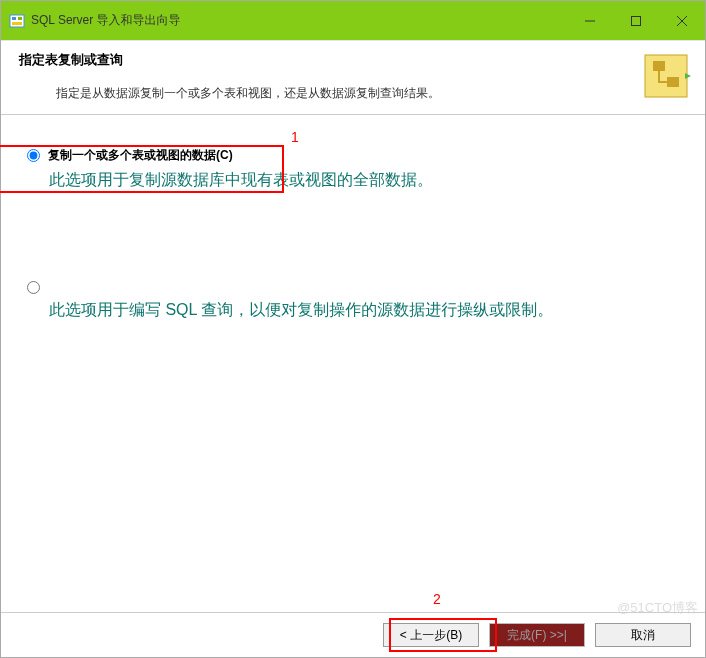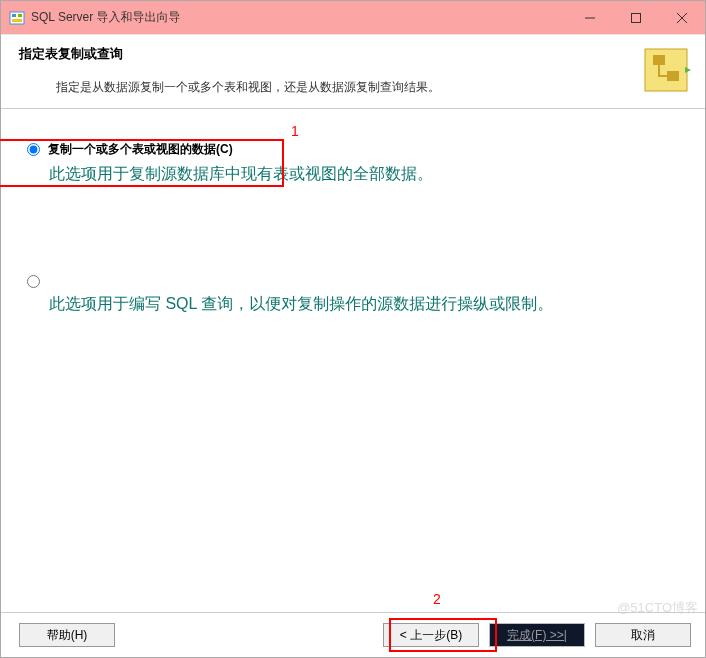--- a/index.html
+++ b/index.html
@@ -13,25 +13,25 @@
     }
     .window {
       width: 706px;
       height: 658px;
       border: 1px solid #aaa;
       background: #fff;
       display: flex;
       flex-direction: column;
     }
     .titlebar {
-      height: 34px;
+      height: 40px;
       display: flex;
       align-items: center;
       padding-left: 8px;
-      background: #fca5a5;
+      background: #84cc16;
       border-bottom: 1px solid #e5e5e5;
     }
     .titlebar-icon {
       width: 16px; height: 16px;
       margin-right: 6px;
       display: inline-flex; align-items: center; justify-content: center;
     }
     .titlebar-title {
       flex: 1;
       color: #333;
@@ -129,23 +129,22 @@
       font-family: inherit;
       cursor: pointer;
       display: inline-flex;
       align-items: center;
       justify-content: center;
       padding: 0 8px;
     }
     .btn.disabled {
       color: #9a9a9a;
       border-color: #bbb;
-      background: #0f172a;
+      background: #7f1d1d;
       cursor: default;
-      text-decoration: underline;
     }
     .btn-group-nav {
       display: flex;
       margin-right: 10px;
     }
     .btn-group-nav .btn + .btn { border-left: none; }
     .help-btn { margin-left: 4px; }
     .finish-btn { margin-right: 10px; }
 
     .watermark {
@@ -228,21 +227,20 @@
 
   </div>
 
   <div class="watermark">@51CTO博客</div>
 
   <div class="footer">
 
     <div class="annot" style="left:432px; top:-22px;">2</div>
     <div class="annot-box" style="left:388px; top:5px; width:108px; height:34px;"></div>
 
-    <button class="btn help-btn">帮助(H)</button>
     <div class="footer-spacer"></div>
     <div class="btn-group-nav">
       <button class="btn">&lt; 上一步(B)</button>
     </div>
     <button class="btn disabled finish-btn">完成(F) &gt;&gt;|</button>
     <button class="btn">取消</button>
   </div>
 
 </div>
 

